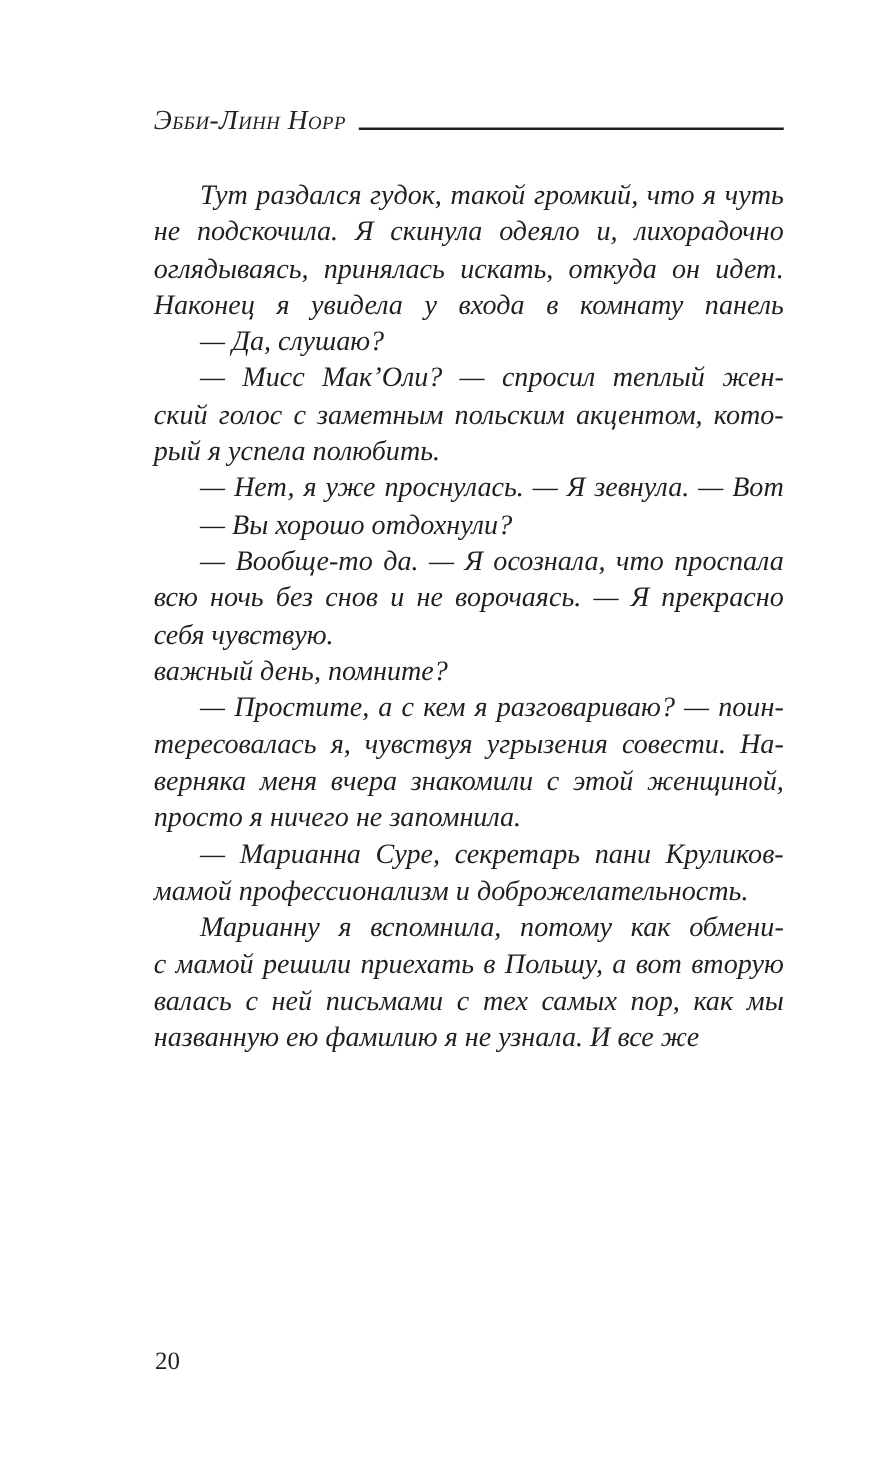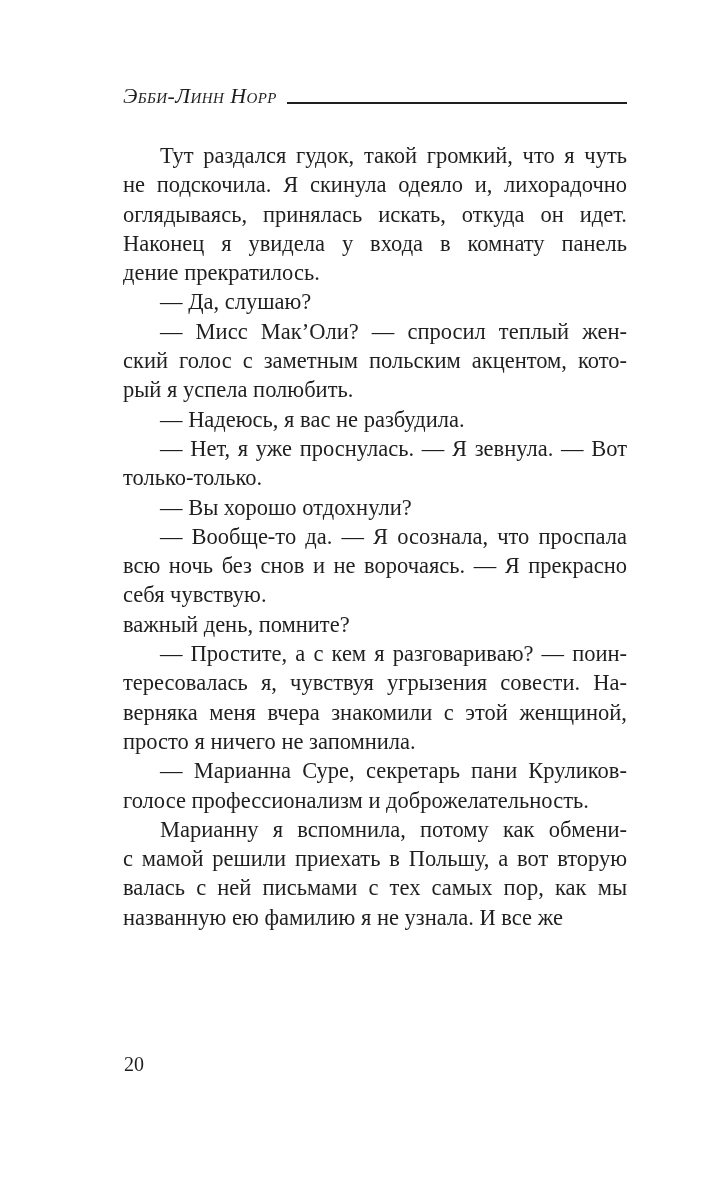--- a/index.html
+++ b/index.html
@@ -37,65 +37,63 @@
     position: absolute;
     left: 123px;
     top: 141px;
     width: 504px;
     font-size: 22.5px;
     line-height: 29.3px;
   }
   .line {
     text-align: justify;
     text-align-last: justify;
+    font-style: italic;
   }
   .line.last { text-align-last: left; }
   .line.indent { text-indent: 37px; }
   .page-number {
     position: absolute;
     left: 124px;
-    top: 1052px;
+    top: 1077px;
     font-size: 20px;
     line-height: 1.2;
   }
 </style>
 </head>
 <body>
 
 <div class="page">
 
   <div class="running-header">
     <span class="author">Эбби-Линн Норр</span>
     <div class="header-rule"></div>
   </div>
 
   <div class="text-block">
       <div class="line indent">Тут раздался гудок, такой громкий, что я чуть</div>
       <div class="line">не подскочила. Я скинула одеяло и, лихорадочно</div>
       <div class="line">оглядываясь, принялась искать, откуда он идет.</div>
       <div class="line">Наконец я увидела у входа в комнату панель</div>
-      <div class="line last">дение прекратилось.</div>
       <div class="line indent last">— Да, слушаю?</div>
       <div class="line indent">— Мисс Мак’Оли? — спросил теплый жен-</div>
       <div class="line">ский голос с заметным польским акцентом, кото-</div>
       <div class="line last">рый я успела полюбить.</div>
-      <div class="line indent last">— Надеюсь, я вас не разбудила.</div>
       <div class="line indent">— Нет, я уже проснулась. — Я зевнула. — Вот</div>
-      <div class="line last">только-только.</div>
       <div class="line indent last">— Вы хорошо отдохнули?</div>
       <div class="line indent">— Вообще-то да. — Я осознала, что проспала</div>
       <div class="line">всю ночь без снов и не ворочаясь. — Я прекрасно</div>
       <div class="line last">себя чувствую.</div>
       <div class="line last">важный день, помните?</div>
       <div class="line indent">— Простите, а с кем я разговариваю? — поин-</div>
       <div class="line">тересовалась я, чувствуя угрызения совести. На-</div>
       <div class="line">верняка меня вчера знакомили с этой женщиной,</div>
       <div class="line last">просто я ничего не запомнила.</div>
       <div class="line indent">— Марианна Суре, секретарь пани Круликов-</div>
-      <div class="line last">голосе профессионализм и доброжелательность.</div>
+      <div class="line last">мамой профессионализм и доброжелательность.</div>
       <div class="line indent">Марианну я вспомнила, потому как обмени-</div>
       <div class="line">с мамой решили приехать в Польшу, а вот вторую</div>
       <div class="line">валась с ней письмами с тех самых пор, как мы</div>
       <div class="line last">названную ею фамилию я не узнала. И все же</div>
     </div>
 
   <div class="page-number">20</div>
 
 </div>
 

